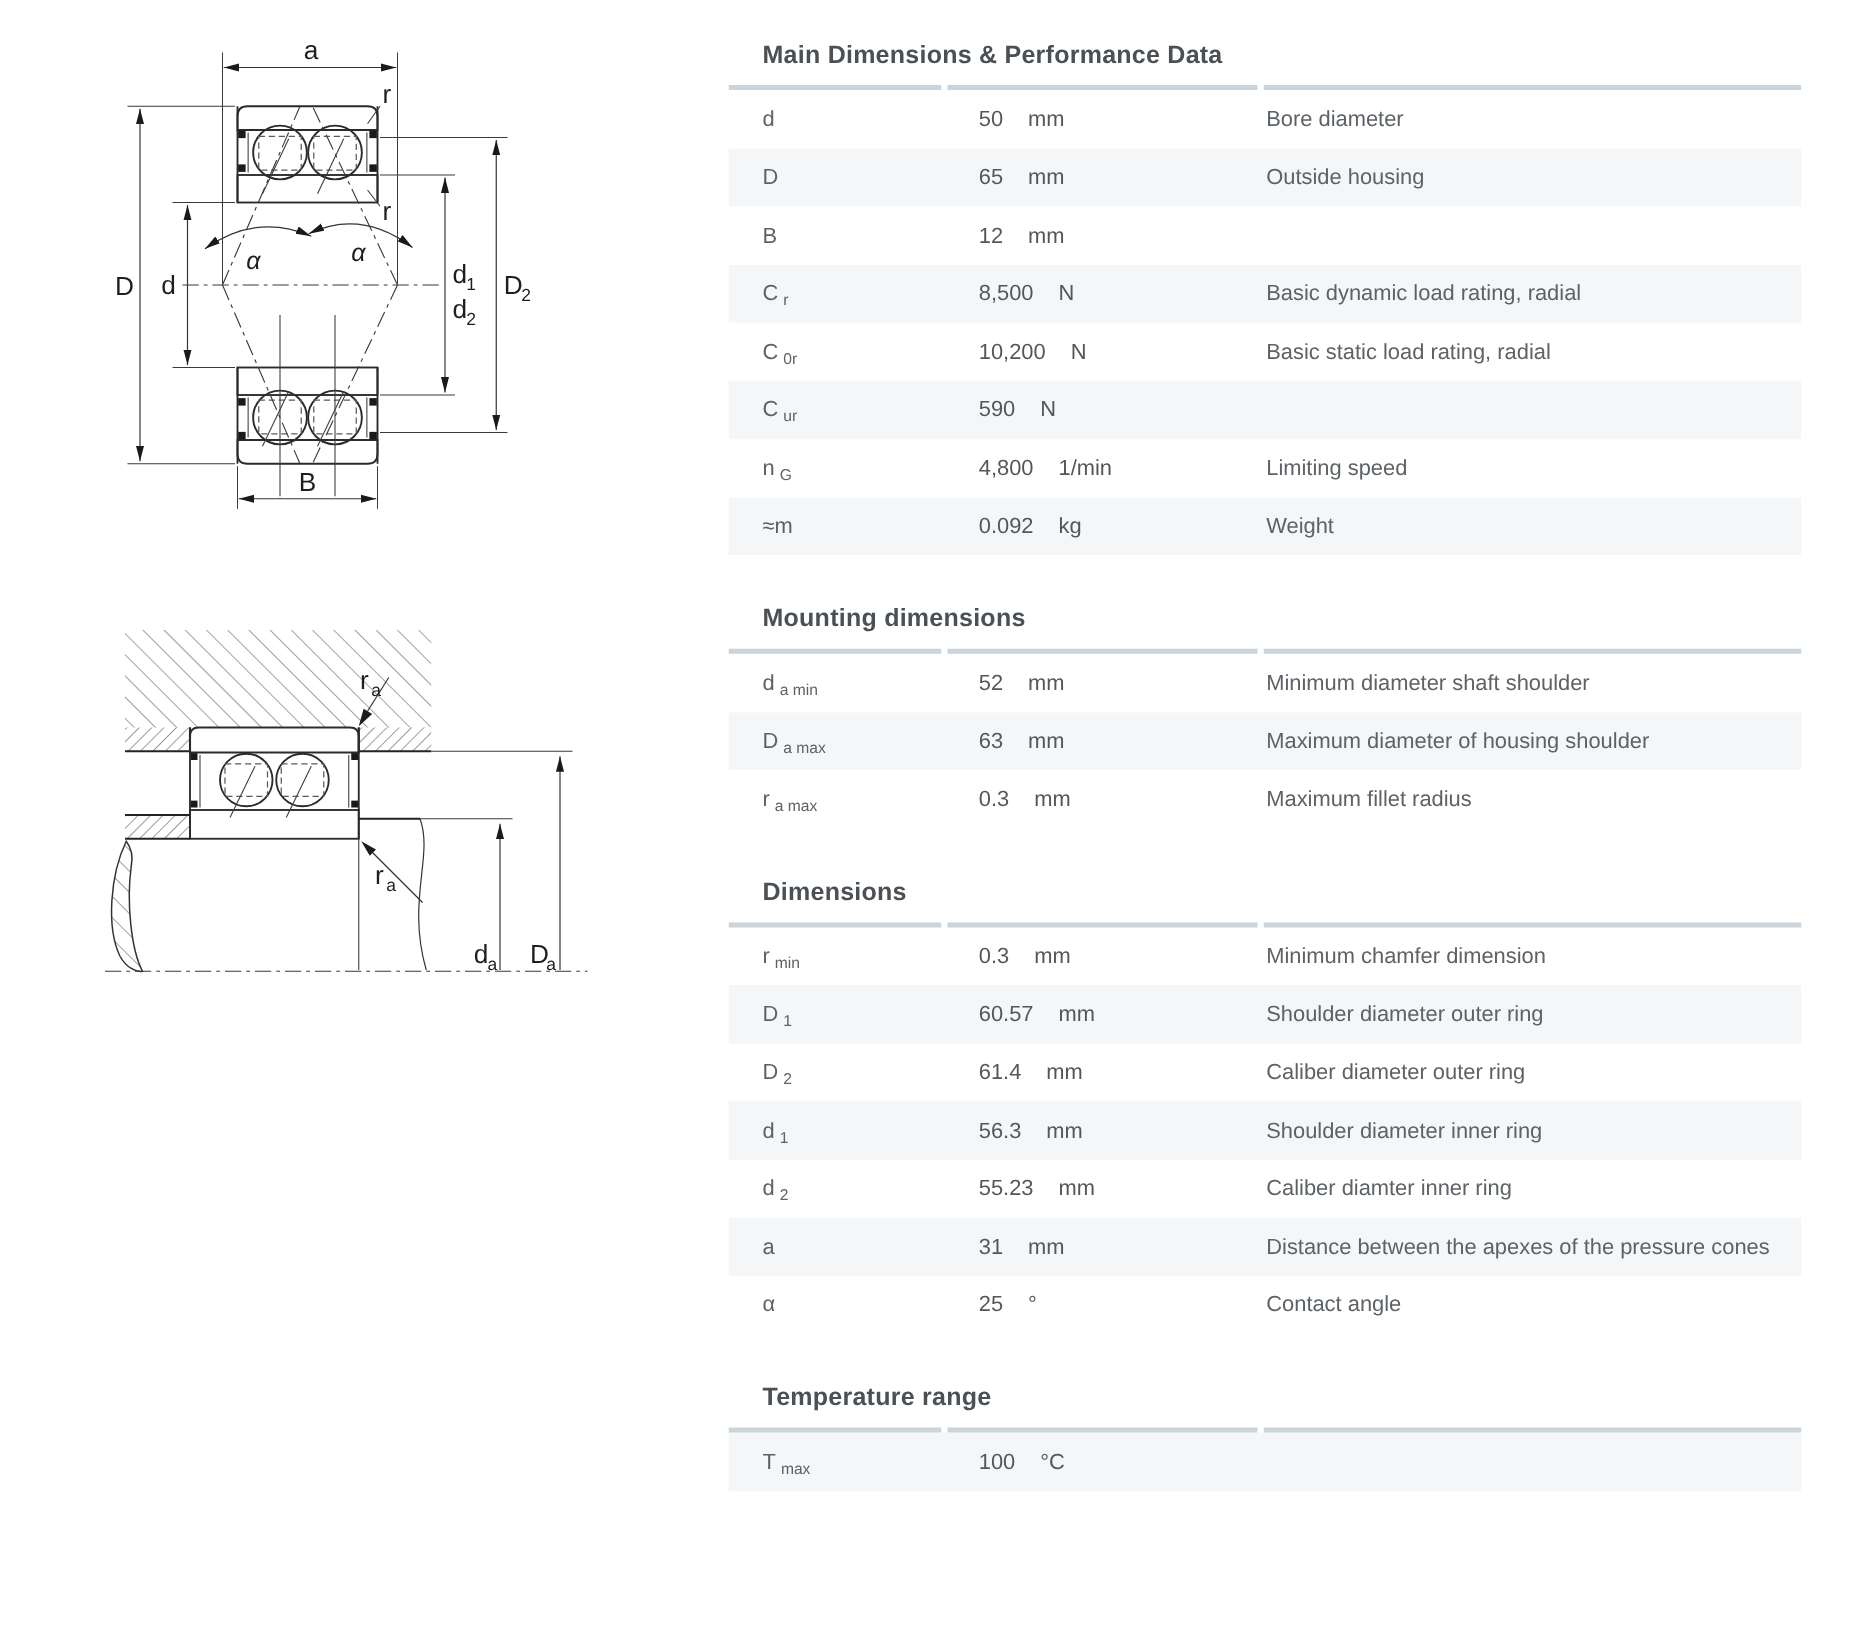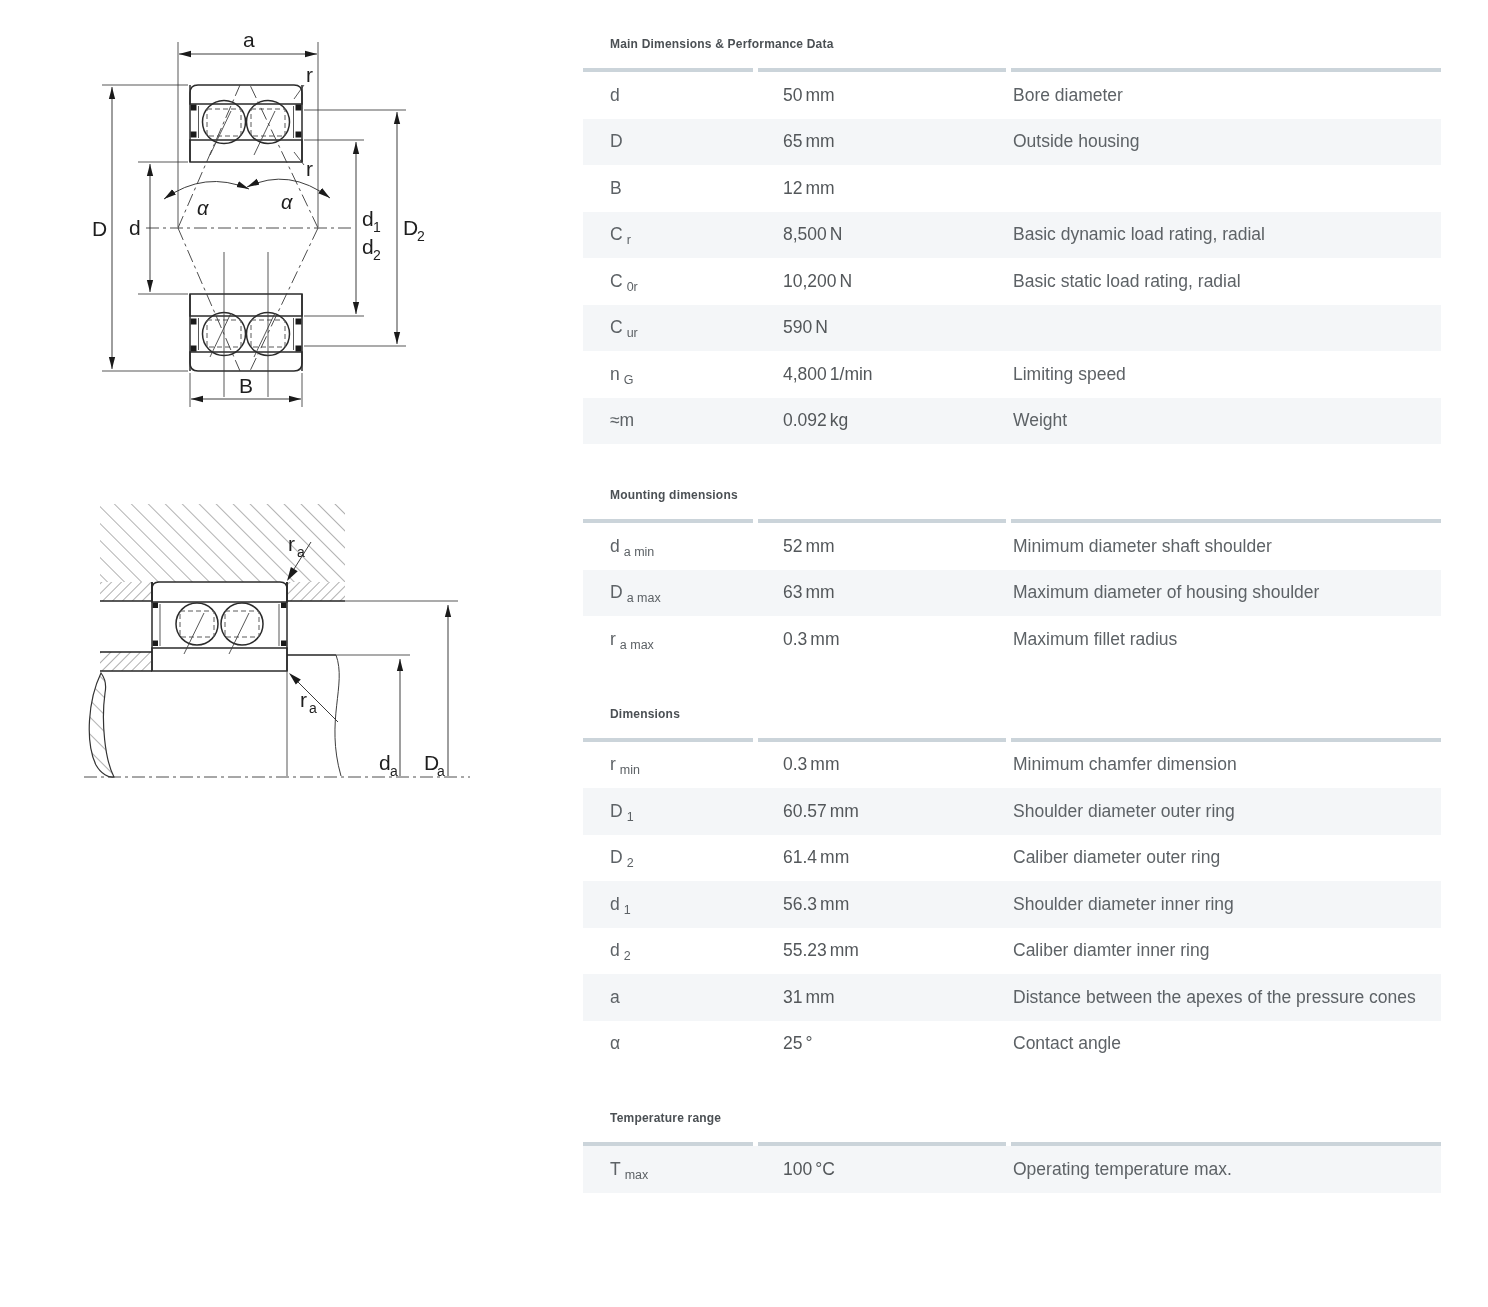--- a/index.html
+++ b/index.html
@@ -6,38 +6,38 @@
   html,body { background:#ffffff; }
   .page {
     position:relative; width:1488px; height:1307px; background:#fff;
     font-family:"Liberation Sans","DejaVu Sans",sans-serif; overflow:hidden;
     --rule:#cbd4da; --altbg:#f4f6f8; --heading:#4b5054; --text:#5d6266; --text2:#53575a;
   }
   .drawings { position:absolute; left:0; top:0; }
   .content { position:absolute; left:583px; top:33px; width:858px; }
   .section { margin-bottom:40px; }
   .section-title {
-    font-size:12px; line-height:23px; font-weight:700; color:var(--heading);
+    font-size:20px; line-height:23px; font-weight:700; color:var(--heading);
     margin:0 0 12px 27px; letter-spacing:0.2px;
   }
   .rule { display:flex; height:4px; }
   .rule-seg { background:var(--rule); height:4px; }
   .rule-seg.seg1 { width:170px; }
   .rule-seg.seg2 { width:248px; margin-left:5px; }
   .rule-seg.seg3 { flex:1; margin-left:5px; }
   .row {
     display:grid; grid-template-columns:172px 253px 1fr;
     min-height:46.5px; align-items:center;
   }
   .row.alt { background:var(--altbg); }
   .cell { font-size:17.5px; }
   .cell.sym { padding-left:27px; color:var(--text); }
   .sub { font-size:12.5px; margin-left:4px; position:relative; top:4px; }
   .cell.val { padding-left:28px; color:var(--text2); }
-  .unit { margin-left:3px; }
+  .unit { margin-left:20px; }
   .cell.desc { padding-left:5px; color:var(--text); line-height:45px; max-width:420px; }
   
   .ln  { stroke:#2b2b2b; stroke-width:1.5; fill:none; }
   .thin{ stroke:#3a3a3a; stroke-width:0.85; fill:none; }
   .dim { stroke:#333; stroke-width:0.95; fill:none; }
   .cdash { stroke:#3a3a3a; stroke-width:0.9; fill:none; stroke-dasharray:13 4 3 4; }
   .drect { stroke:#5a5a5a; stroke-width:1; fill:none; stroke-dasharray:5 3; }
   .bold { stroke:#242424; stroke-width:1.7; fill:none; }
   .dt  { font-size:21px; fill:#1e1e1e; }
   .dts { font-size:14px; fill:#1e1e1e; }
@@ -356,18 +356,17 @@
     <div class="rule">
       <span class="rule-seg seg1"></span>
       <span class="rule-seg seg2"></span>
       <span class="rule-seg seg3"></span>
     </div>
     <div class="rows">
 
   <div class="row alt">
     <div class="cell sym"><span class="base">T</span><span class="sub">max</span></div>
     <div class="cell val"><span class="num">100</span><span class="unit">°C</span></div>
-    <div class="cell desc">Operating temperature max.</div>
   </div>
 </div>
   </section>
 </main>
 </div>
 
 </body></html>

